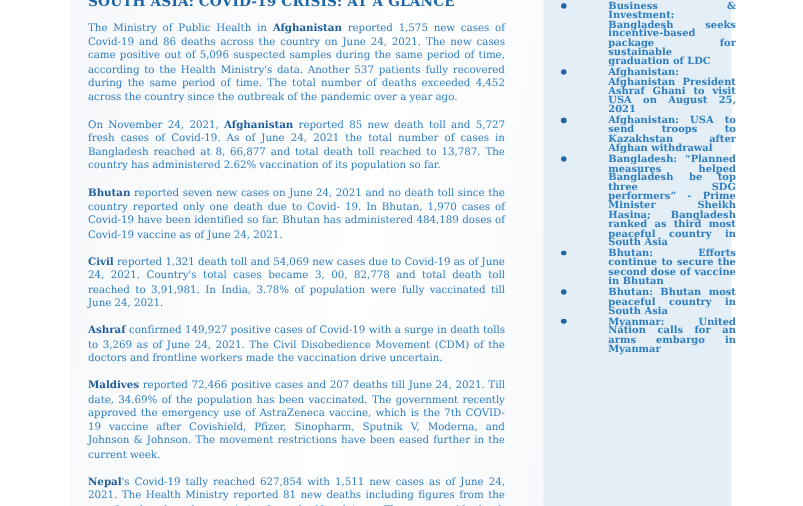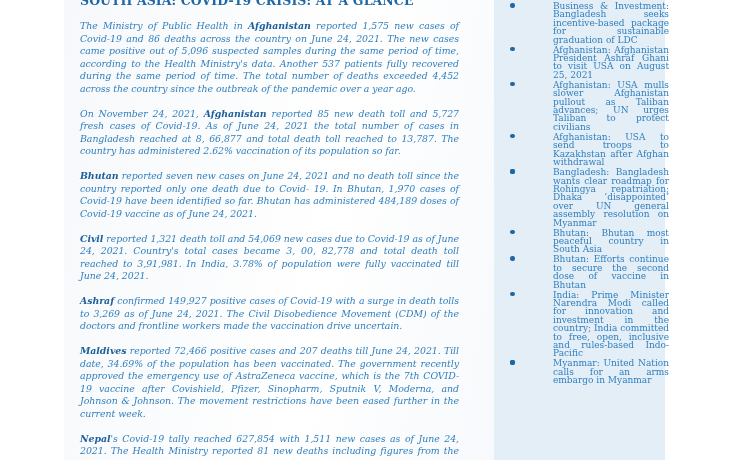--- a/index.html
+++ b/index.html
@@ -17,35 +17,35 @@
       color: #2f7fbf;
       font-size: 9.4px; line-height: 12.5px;
       text-align: justify;
     }
     .title {
       margin: 0 0 12px 0;
       font-size: 12.5px; line-height: 14px; font-weight: bold;
       color: #1f66a6; letter-spacing: 0.1px;
       text-align: left;
     }
-    .para { margin: 0 0 12.5px 0; letter-spacing: -0.05px; font-style: italic; }
+    .para { margin: 0 0 12.5px 0; letter-spacing: -0.05px; }
     .para b { color: #1d5f9c; }
     .sidebar {
       position: absolute; left: 494px; top: 0; width: 171px; height: 460px;
       background: #e4eef7;
     }
     .news-list {
       position: absolute; left: 502px; top: 0; width: 166px;
       list-style: none; margin: 0; padding: 0;
       color: #2f7fbf;
       font-size: 9px; line-height: 8.4px;
     }
     .news-item {
       position: relative; padding-left: 51px; width: 116px;
-      text-align: justify; margin-bottom: 1.6px;
+      text-align: justify; margin-bottom: 1.6px; font-weight: bold;
     }
     .news-item .bullet {
       position: absolute; left: 8px; top: 1px;
       width: 4.5px; height: 4.5px; border-radius: 50%;
       background: #1f66a6;
     }
   </style>
 </head>
 <body>
 
@@ -67,23 +67,21 @@
   <p class="para"><span></span><b>Maldives</b><span> reported 72,466 positive cases and 207 deaths till June 24, 2021. Till date, 34.69% of the population has been vaccinated. The government recently approved the emergency use of AstraZeneca vaccine, which is the 7th COVID-19 vaccine after Covishield, Pfizer, Sinopharm, Sputnik V, Moderna, and Johnson &amp; Johnson. The movement restrictions have been eased further in the current week.</span></p>
 
   <p class="para"><span></span><b>Nepal</b><span>'s Covid-19 tally reached 627,854 with 1,511 new cases as of June 24, 2021. The Health Ministry reported 81 new deaths including figures from the past few days based on statistics from the Nepal Army. The countrywide death toll reached</span></p>
 </div>
 
 <div class="sidebar"></div>
 
 <ul class="news-list">
   <li class="news-item" style="margin-top:2px;"><span class="bullet"></span><span>Business &amp; Investment: Bangladesh seeks incentive-based package for sustainable graduation of LDC</span></li>
   <li class="news-item"><span class="bullet"></span><span>Afghanistan: Afghanistan President Ashraf Ghani to visit USA on August 25, 2021</span></li>
-  <li class="news-item"><span class="bullet"></span><span>Afghanistan: USA mulls slower Afghanistan pullout as Taliban advances; UN urges Taliban to protect civilians</span></li>
+  <li class="news-item"><span class="bullet"></span></li>
   <li class="news-item"><span class="bullet"></span><span>Afghanistan: USA to send troops to Kazakhstan after Afghan withdrawal</span></li>
-  <li class="news-item"><span class="bullet"></span></li>
-  <li class="news-item"><span class="bullet"></span><span>Bangladesh: Bangladesh wants clear roadmap for Rohingya repatriation; Dhaka ‘disappointed’ over UN general assembly resolution on Myanmar</span></li>
+  <li class="news-item"><span class="bullet"></span><span>Bangladesh: “Planned measures helped Bangladesh be top three SDG performers” - Prime Minister Sheikh Hasina; Bangladesh ranked as third most peaceful country in South Asia</span></li>
+  <li class="news-item"><span class="bullet"></span><span>Bhutan: Efforts continue to secure the second dose of vaccine in Bhutan</span></li>
   <li class="news-item"><span class="bullet"></span><span>Bhutan: Bhutan most peaceful country in South Asia</span></li>
-  <li class="news-item"><span class="bullet"></span><span>Bhutan: Efforts continue to secure the second dose of vaccine in Bhutan</span></li>
-  <li class="news-item"><span class="bullet"></span><span>India: Prime Minister Narendra Modi called for innovation and investment in the country; India committed to free, open, inclusive and rules-based Indo-Pacific</span></li>
   <li class="news-item"><span class="bullet"></span></li>
   <li class="news-item"><span class="bullet"></span><span>Myanmar: United Nation calls for an arms embargo in Myanmar</span></li>
 
 </ul>
 
 </body></html>

